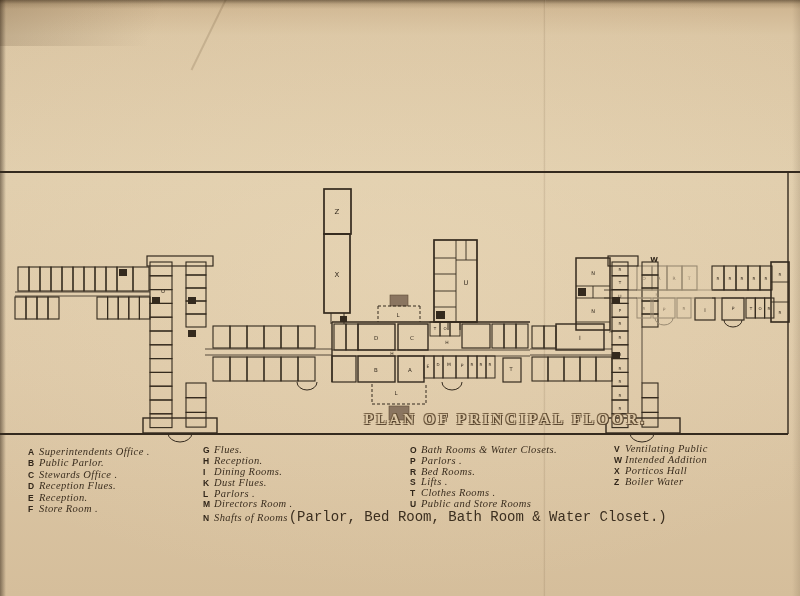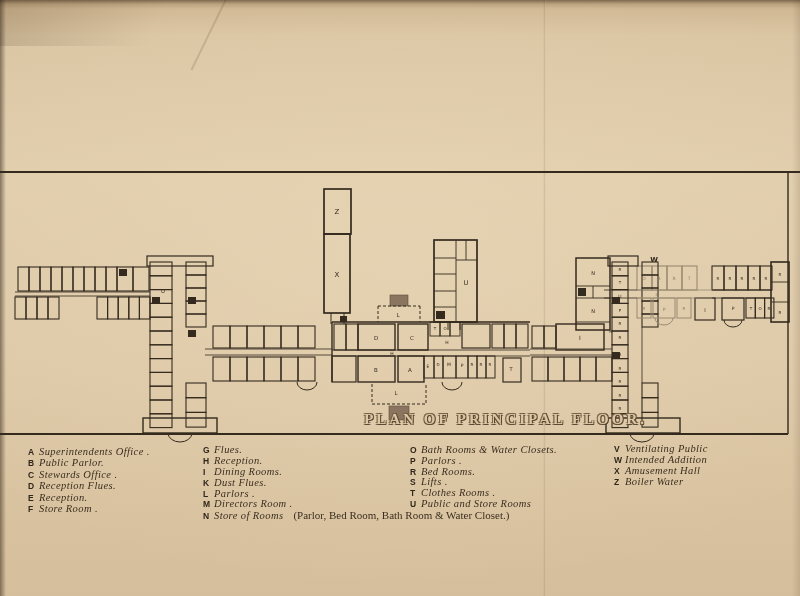--- a/index.html
+++ b/index.html
@@ -40,21 +40,21 @@
     text-shadow:1px 1px 0 #5a4731,-1px -1px 0 #7b6549,1px -1px 0 #6b563c,-1px 1px 0 #6b563c;
   }
 
   .legend-col{position:absolute;white-space:nowrap;}
   .lg-item{display:flex;align-items:baseline;height:11px;}
   .lg-letter{
     font-family:"Liberation Sans",sans-serif;font-weight:bold;font-size:8.5px;
     color:#31261a;width:11px;flex:none;}
   .lg-text{font-family:"Liberation Serif",serif;font-style:italic;font-size:10.5px;
     color:#3b2e1f;letter-spacing:0.4px;}
-  .lg-note{font-family:Liberation Serif, serif;font-size:11px;color:#3b2e1f;margin-left:10px;}
+  .lg-note{font-family:Liberation Mono, monospace;font-size:14px;color:#3b2e1f;margin-left:1px;}
   #col1{left:28px;top:446px;} #col1 .lg-item{height:11.4px;}
   #col2{left:203px;top:444px;} #col2 .lg-item{height:10.9px;}
   #col3{left:410px;top:444px;} #col3 .lg-item{height:10.8px;}
   #col4{left:614px;top:443px;} #col4 .lg-item{height:10.9px;}
 </style>
 </head>
 <body>
 
 <div class="page">
   <div class="fold-corner"></div>
@@ -342,21 +342,21 @@
         <div class="lg-item">
           <span class="lg-letter">L</span>
           <span class="lg-text">Parlors .</span>
         </div>
         <div class="lg-item">
           <span class="lg-letter">M</span>
           <span class="lg-text">Directors Room .</span>
         </div>
         <div class="lg-item">
           <span class="lg-letter">N</span>
-          <span class="lg-text">Store of  Rooms</span>
+          <span class="lg-text">Shafts of  Rooms</span>
           <span class="lg-note">(Parlor, Bed Room, Bath Room &amp; Water Closet.)</span>
         </div>
       </div>
     <div class="legend-col" id="col3">
         <div class="lg-item">
           <span class="lg-letter">O</span>
           <span class="lg-text">Bath Rooms &amp; Water Closets.</span>
         </div>
         <div class="lg-item">
           <span class="lg-letter">P</span>
@@ -383,21 +383,21 @@
         <div class="lg-item">
           <span class="lg-letter">V</span>
           <span class="lg-text">Ventilating Public</span>
         </div>
         <div class="lg-item">
           <span class="lg-letter">W</span>
           <span class="lg-text">Intended Addition</span>
         </div>
         <div class="lg-item">
           <span class="lg-letter">X</span>
-          <span class="lg-text">Amusement Hall</span>
+          <span class="lg-text">Porticos Hall</span>
         </div>
         <div class="lg-item">
           <span class="lg-letter">Z</span>
           <span class="lg-text">Boiler Water</span>
         </div>
       </div>
   </div>
 </div>
 
 </body></html>

